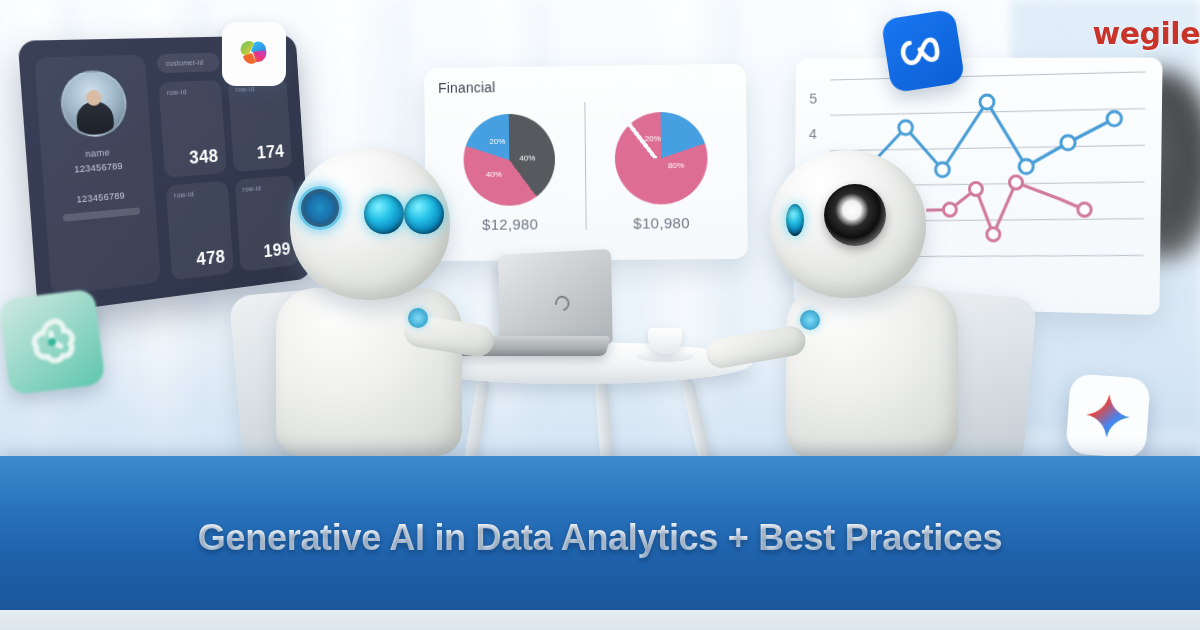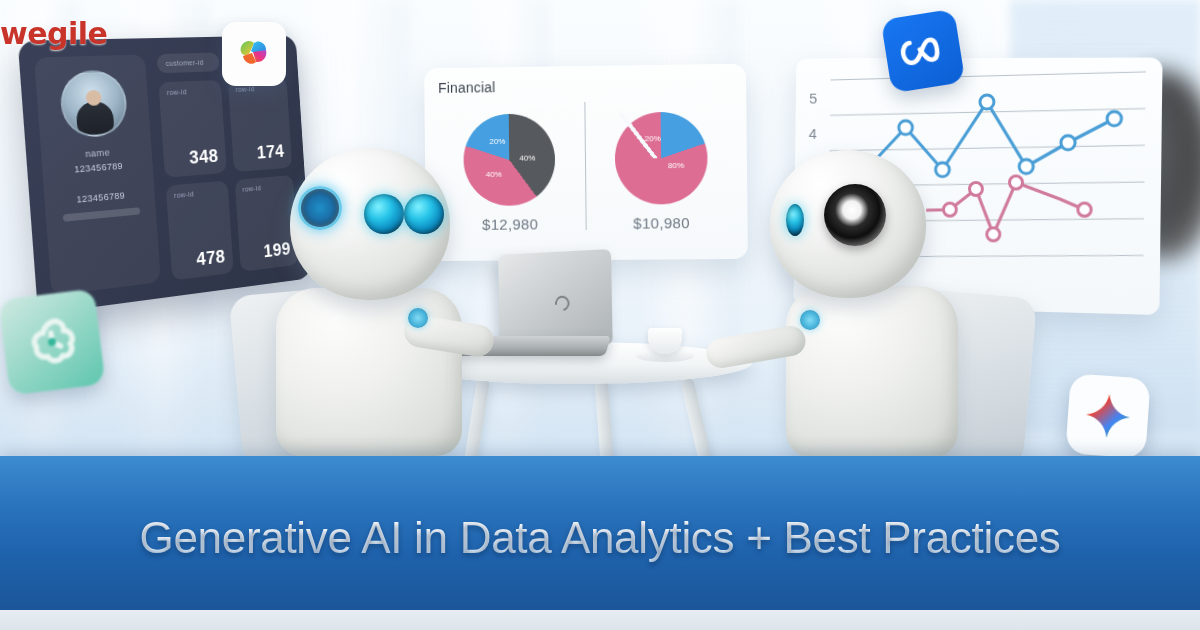--- a/index.html
+++ b/index.html
@@ -35,21 +35,21 @@
   .dark-blob {
     position:absolute; right:-18px; top:70px; width:115px; height:190px;
     border-radius:52% 48% 45% 55%/48% 52% 48% 52%;
     background:radial-gradient(ellipse at 42% 42%, #4a4a4a 0%, #3b3b3b 48%, #6b6b6b 78%, rgba(140,140,140,0) 100%);
     filter:blur(11px); opacity:.92;
   }
 
   
   .logo {
     position:absolute; left:0; right:0; top:16px;
-    text-align:left; z-index:40;
+    text-align:right; z-index:40;
   }
   .logo span {
     font-family:"DejaVu Sans", sans-serif;
     font-size:30px; font-weight:700; letter-spacing:-.5px;
     color:#c8332a; text-shadow:0 1px 2px rgba(255,255,255,.8);
   }
 
   
   .panel-left {
     position:absolute; left:30px; top:38px; width:288px; height:258px;
@@ -241,21 +241,21 @@
     position:absolute; left:0; right:0; top:456px; height:154px; z-index:60;
     background:linear-gradient(180deg,#3d8bd0 0%,#2a74bd 32%,#1f63ad 62%,#1b5699 100%);
     display:flex; flex-direction:column; align-items:center; justify-content:center;
     box-shadow:0 -4px 14px rgba(30,70,120,.2);
   }
   .banner-kicker {
     font-size:27px; color:#f2f7fc; font-weight:400; letter-spacing:.2px;
     text-shadow:0 2px 3px rgba(10,45,85,.5);
   }
   .banner-title {
-    margin-top:9px; font-size:44px; font-weight:400; letter-spacing:-.3px;
+    margin-top:9px; font-size:36px; font-weight:700; letter-spacing:-.3px;
     background:linear-gradient(180deg,#ffffff 0%,#f4f9ff 40%,#cfe4f8 100%);
     -webkit-background-clip:text; background-clip:text; color:transparent;
     text-shadow:0 3px 5px rgba(8,40,78,.45);
     white-space:nowrap;
   }
   .strip-bottom {
     position:absolute; left:0; right:0; top:610px; height:20px; z-index:61;
     background:linear-gradient(180deg,#e6ecf1 0%,#dde5ec 100%);
   }
 </style>

